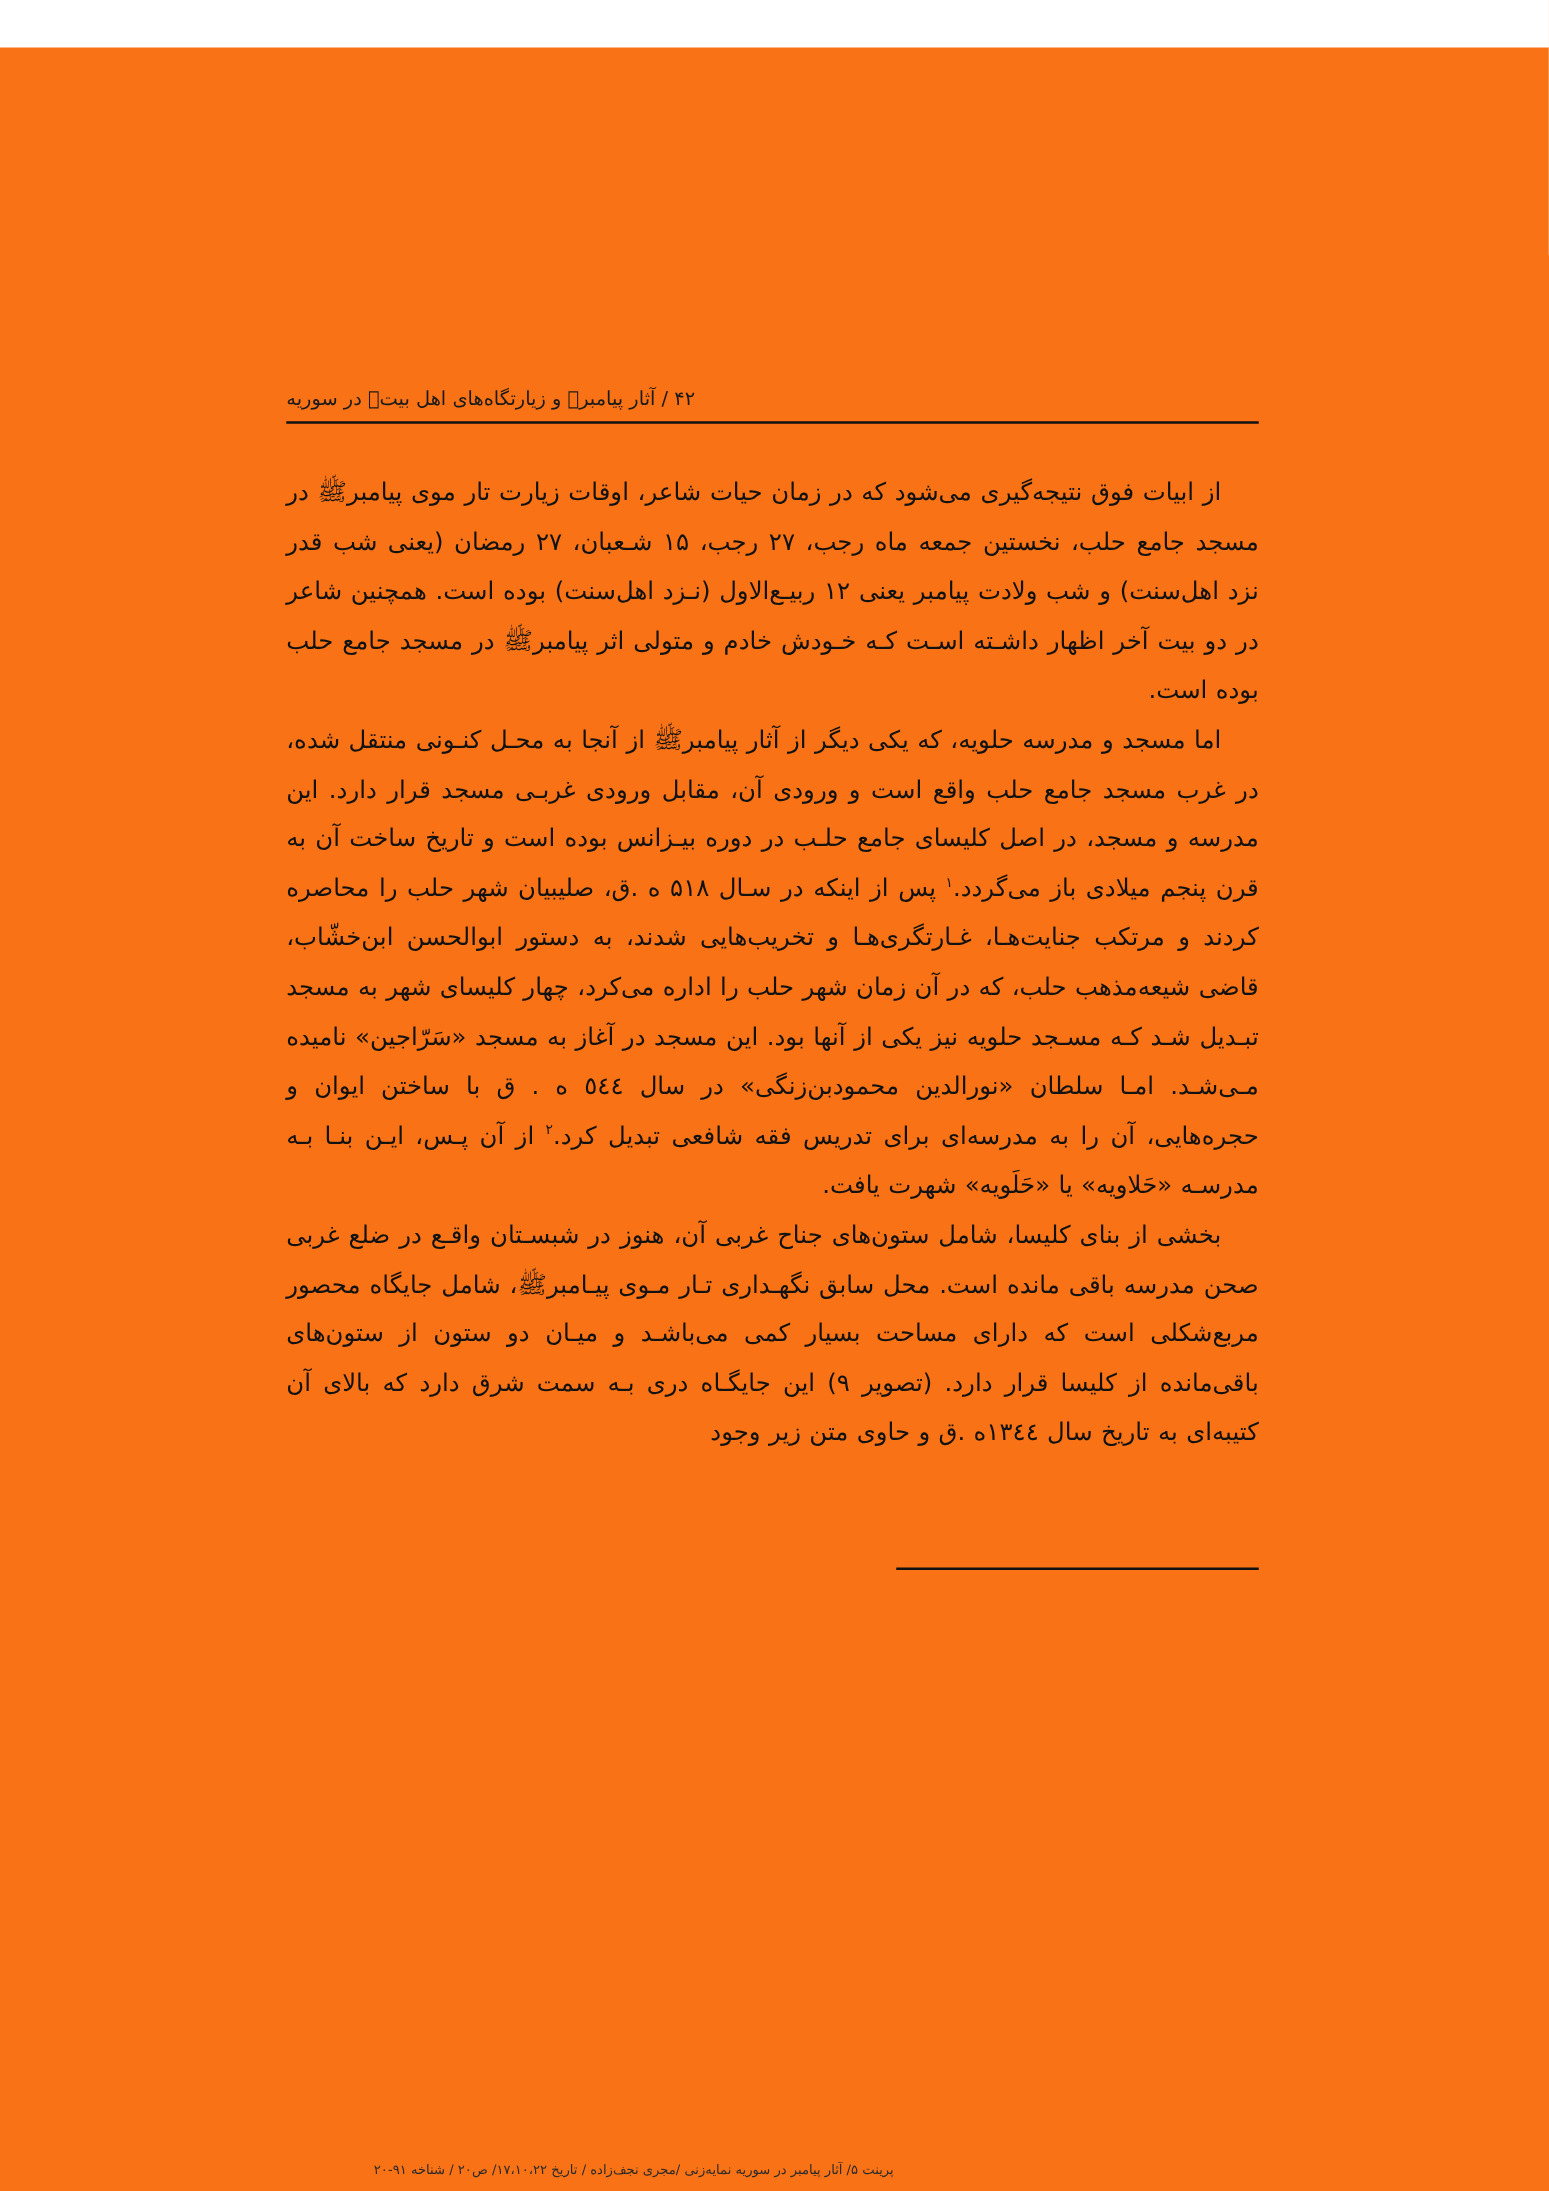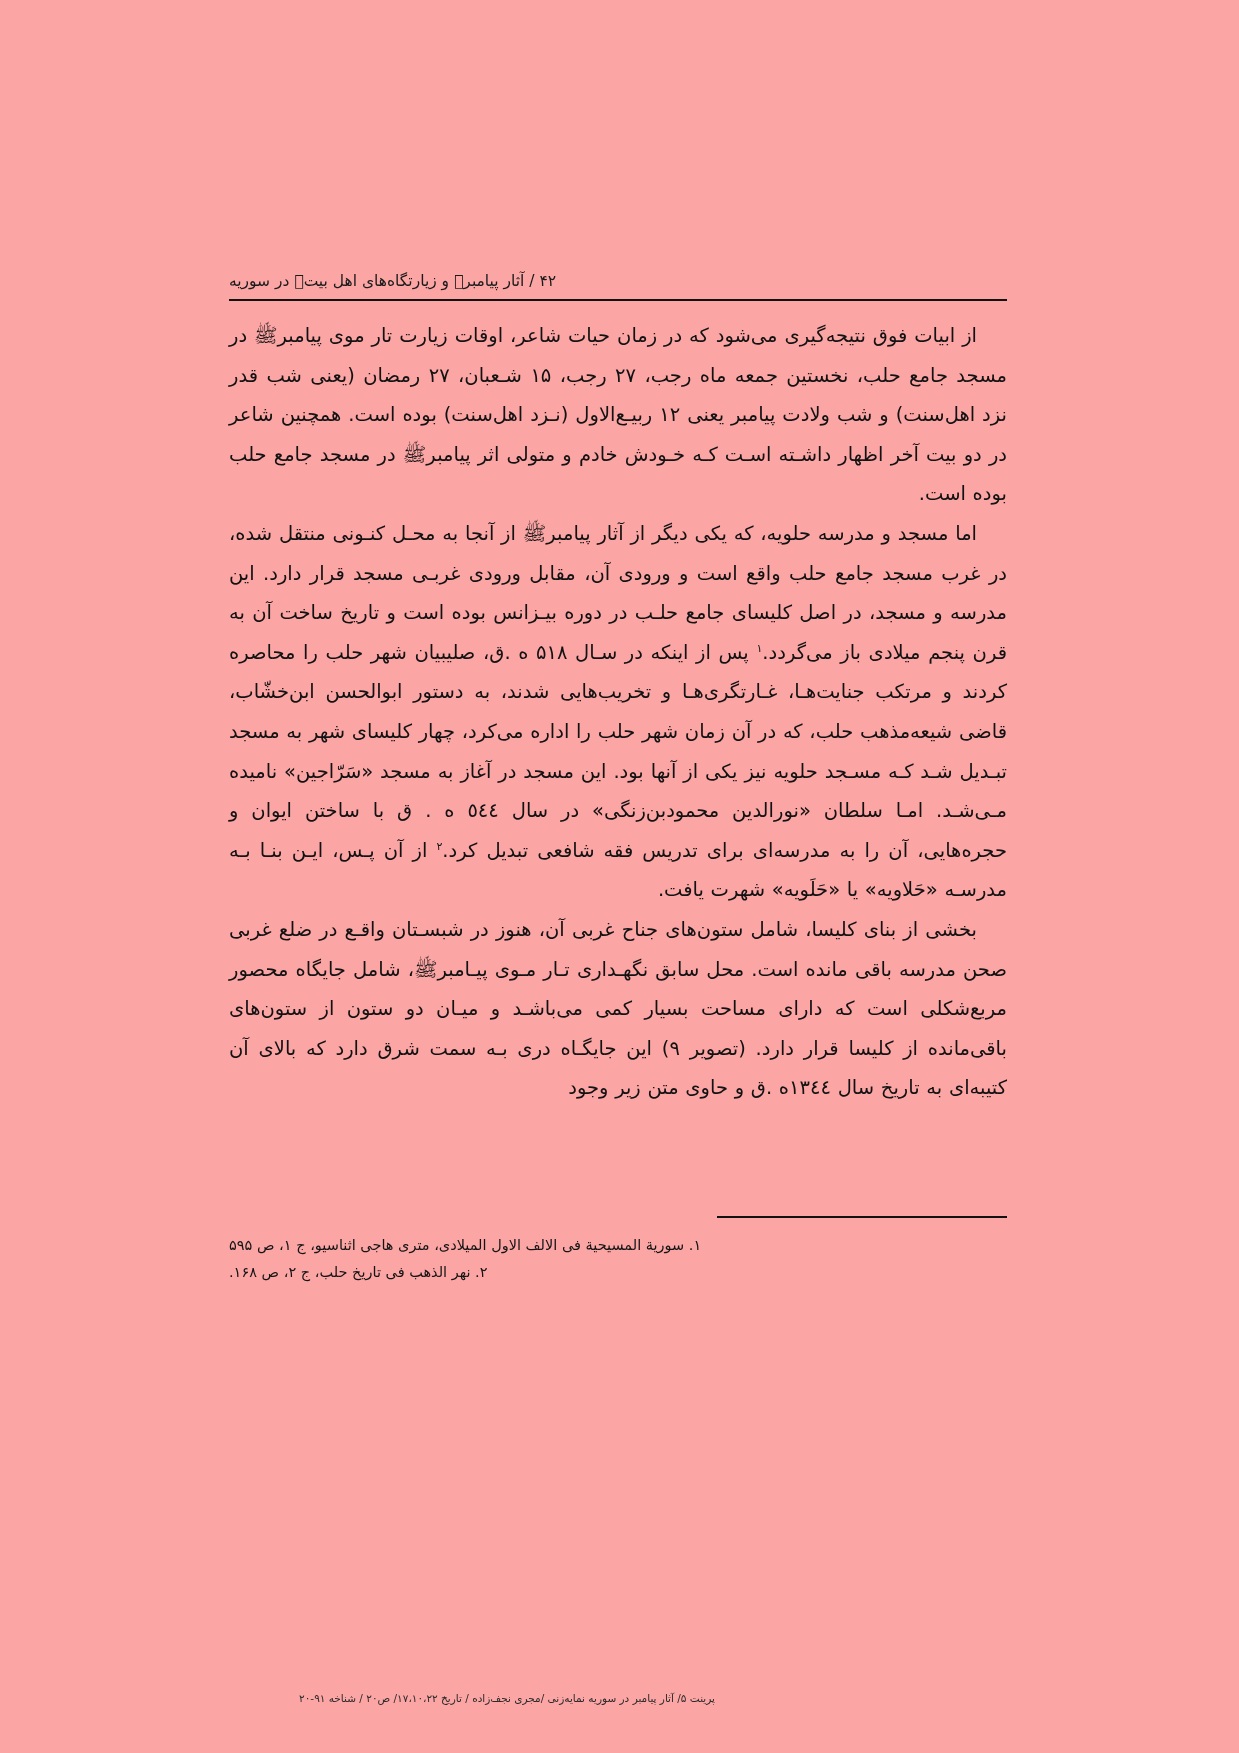--- a/index.html
+++ b/index.html
@@ -12,21 +12,22 @@
     height: 1753px;
     position: relative;
     font-family: "DejaVu Sans", "Liberation Sans", sans-serif;
     color: #111111;
     overflow: hidden;
   }
 
   .page {
     position: absolute;
     inset: 0;
-    background: #fca5a5;
+    background: #f97316;
+    margin-top: 38px;
   }
 
   
   .header-zone {
     position: absolute;
     top: 272px;
     right: 232px;
     width: 778px;
     text-align: left;
   }
@@ -42,21 +43,21 @@
   }
   .header-rule {
     border-bottom: 2.4px solid #111;
     width: 100%;
     margin-top: 2px;
   }
 
   
   .content {
     position: absolute;
-    top: 316px;
+    top: 336px;
     right: 232px;
     width: 778px;
     direction: rtl;
   }
   p.para {
     margin: 0 0 0 0;
     font-size: 19.5px;
     line-height: 39.6px;
     text-align: justify;
     text-justify: inter-word;
@@ -133,23 +134,19 @@
     <p class="para indent">از ابیات فوق نتیجه‌گیری می‌شود که در زمان حیات شاعر، اوقات زیارت تار موی پیامبرﷺ در مسجد جامع حلب، نخستین جمعه ماه رجب، ۲۷ رجب، ۱۵ شـعبان، ۲۷ رمضان (یعنی شب قدر نزد اهل‌سنت) و شب ولادت پیامبر یعنی ۱۲ ربیـع‌الاول (نـزد اهل‌سنت) بوده است. همچنین شاعر در دو بیت آخر اظهار داشـته اسـت کـه خـودش خادم و متولی اثر پیامبرﷺ در مسجد جامع حلب بوده است.</p>
 
     <p class="para indent"><span>اما مسجد و مدرسه حلویه، که یکی دیگر از آثار پیامبرﷺ از آنجا به محـل کنـونی منتقل شده، در غرب مسجد جامع حلب واقع است و ورودی آن، مقابل ورودی غربـی مسجد قرار دارد. این مدرسه و مسجد، در اصل کلیسای جامع حلـب در دوره بیـزانس بوده است و تاریخ ساخت آن به قرن پنجم میلادی باز می‌گردد.</span><sup class="fn">۱</sup><span> پس از اینکه در سـال ۵۱۸ ه .ق، صلیبیان شهر حلب را محاصره کردند و مرتکب جنایت‌هـا، غـارتگری‌هـا و تخریب‌هایی شدند، به دستور ابوالحسن ابن‌خشّاب، قاضی شیعه‌مذهب حلب، که در آن زمان شهر حلب را اداره می‌کرد، چهار کلیسای شهر به مسجد تبـدیل شـد کـه مسـجد حلویه نیز یکی از آنها بود. این مسجد در آغاز به مسجد «سَرّاجین» نامیده مـی‌شـد. امـا سلطان «نورالدین محمودبن‌زنگی» در سال ٥٤٤ ه . ق با ساختن ایوان و حجره‌هایی، آن را به مدرسه‌ای برای تدریس فقه شافعی تبدیل کرد.</span><sup class="fn">۲</sup><span> از آن پـس، ایـن بنـا بـه مدرسـه «حَلاویه» یا «حَلَویه» شهرت یافت.</span></p>
 
     <p class="para indent">بخشی از بنای کلیسا، شامل ستون‌های جناح غربی آن، هنوز در شبسـتان واقـع در ضلع غربی صحن مدرسه باقی مانده است. محل سابق نگهـداری تـار مـوی پیـامبرﷺ، شامل جایگاه محصور مربع‌شکلی است که دارای مساحت بسیار کمی می‌باشـد و میـان دو ستون از ستون‌های باقی‌مانده از کلیسا قرار دارد. (تصویر ۹) این جایگـاه دری بـه سمت شرق دارد که بالای آن کتیبه‌ای به تاریخ سال ۱۳٤٤ه .ق و حاوی متن زیر وجود</p>
 
   </div>
 
   <div class="footnote-zone">
     <div class="footnote-rule"></div>
-    <div class="footnotes">
-      <div class="footnote"><span>۱.</span> <span>سوریة المسیحیة فی الالف الاول المیلادی، متری هاجی اثناسیو، ج ۱، ص ۵۹۵</span></div>
-      <div class="footnote"><span>۲.</span> <span>نهر الذهب فی تاریخ حلب، ج ۲، ص ۱۶۸.</span></div>
-    </div>
   </div>
 
   <div class="bottom-strip">
     <div class="line">پرینت ۵/ آثار پیامبر در سوریه نمایه‌زنی /مجری نجف‌زاده / تاریخ ۱۷،۱۰،۲۲/ ص۲۰ / شناخه ۹۱-۲۰</div>
   </div>
 
 </div>
 
 </body></html>

